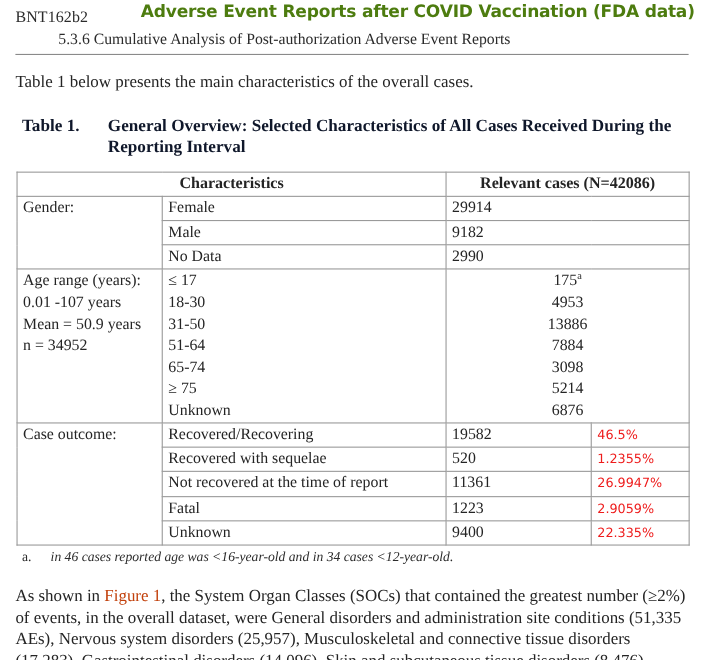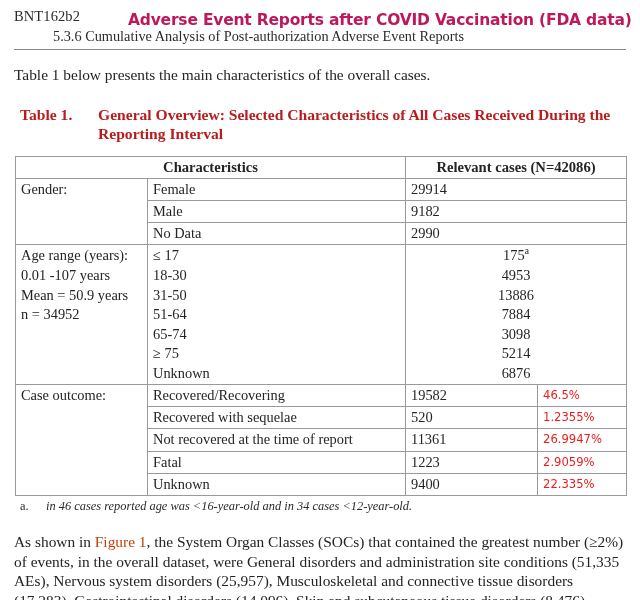--- a/index.html
+++ b/index.html
@@ -27,26 +27,26 @@
     position: absolute;
     left: 14px;
     top: 8px;
     font-size: 14.5px;
     letter-spacing: 0.1px;
     color: #2b2b2b;
   }
   .banner-title {
     position: absolute;
     left: 128px;
-    top: 11px;
+    top: 1px;
     font-family: "DejaVu Sans", "Liberation Sans", sans-serif;
     font-weight: bold;
     font-size: 15.5px;
     letter-spacing: -0.2px;
-    color: #be185d;
+    color: #4d7c0f;
     white-space: nowrap;
   }
   .doc-subline {
     position: absolute;
     left: 14px;
     top: 28px;
     font-size: 14.3px;
     color: #2b2b2b;
     white-space: nowrap;
     margin-left: 39px;
@@ -69,21 +69,21 @@
   }
 
   
   .table-caption {
     margin: 20px 16px 0 20px;
     font-weight: bold;
     font-size: 15.6px;
     line-height: 1.26;
     display: flex;
     align-items: flex-start;
-    color: #b91c1c;
+    color: #0f172a;
   }
   .table-caption .cap-label {
     flex: 0 0 auto;
     width: 78px;
     white-space: nowrap;
   }
   .table-caption .cap-text {
     flex: 1 1 auto;
   }
 

